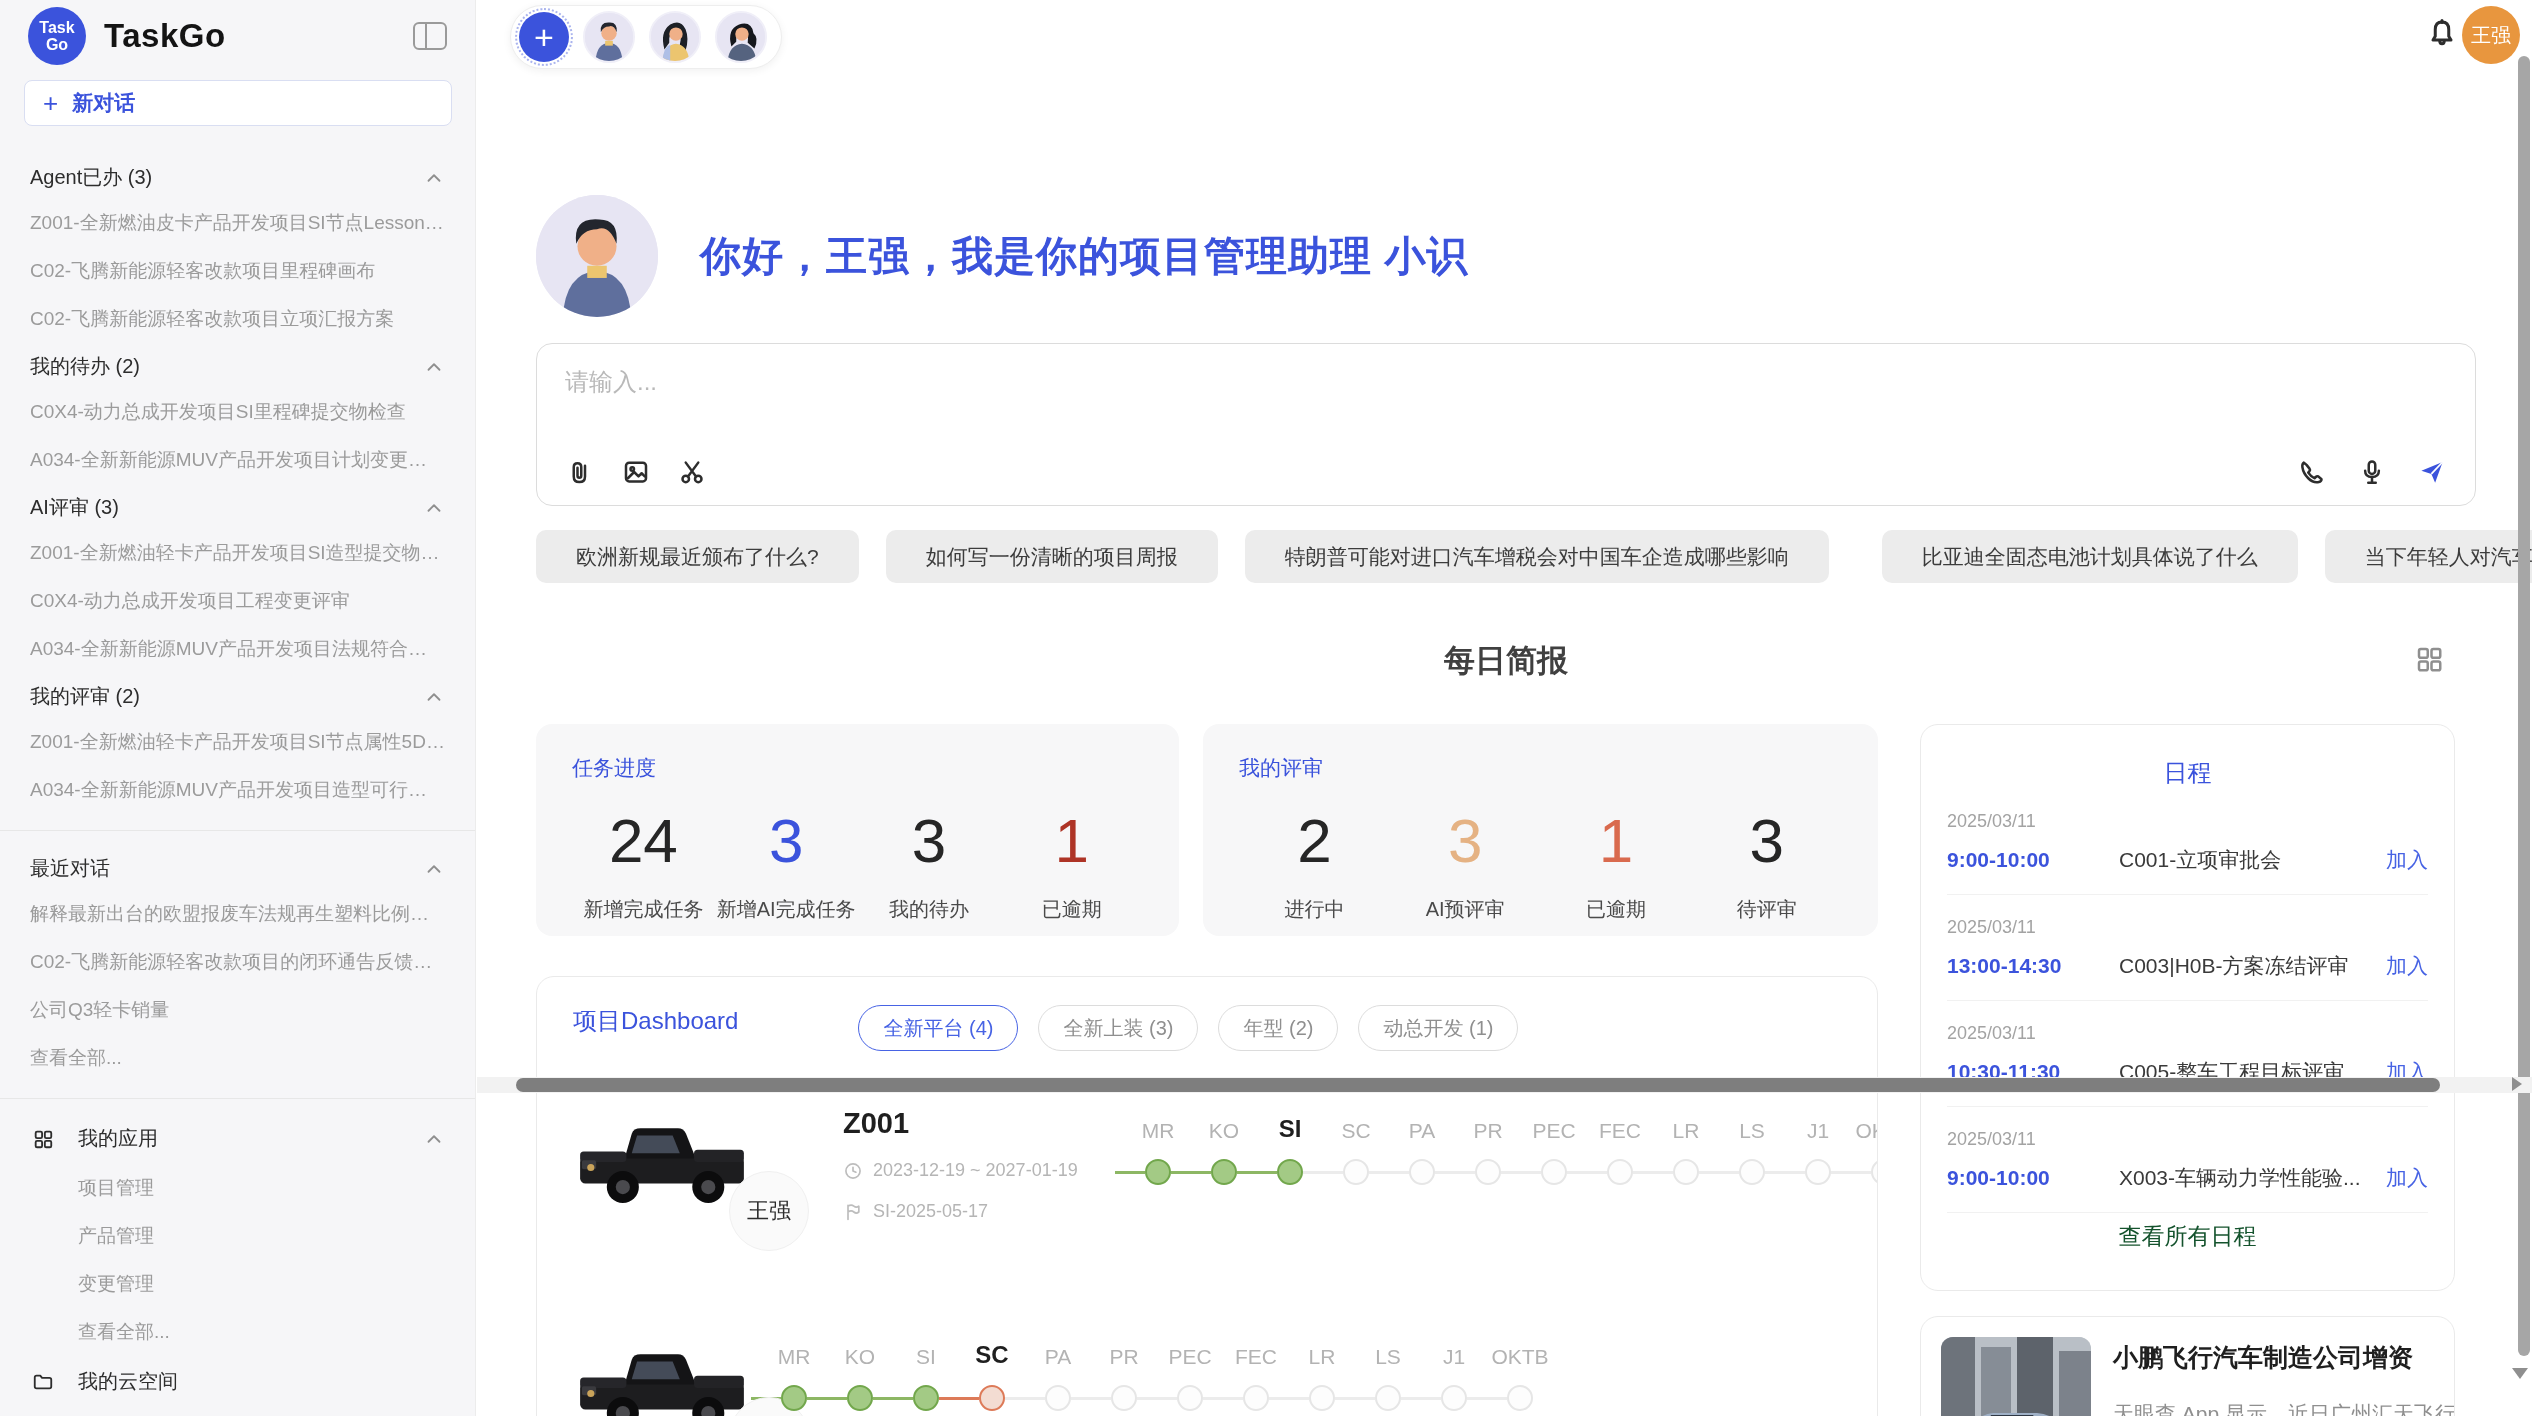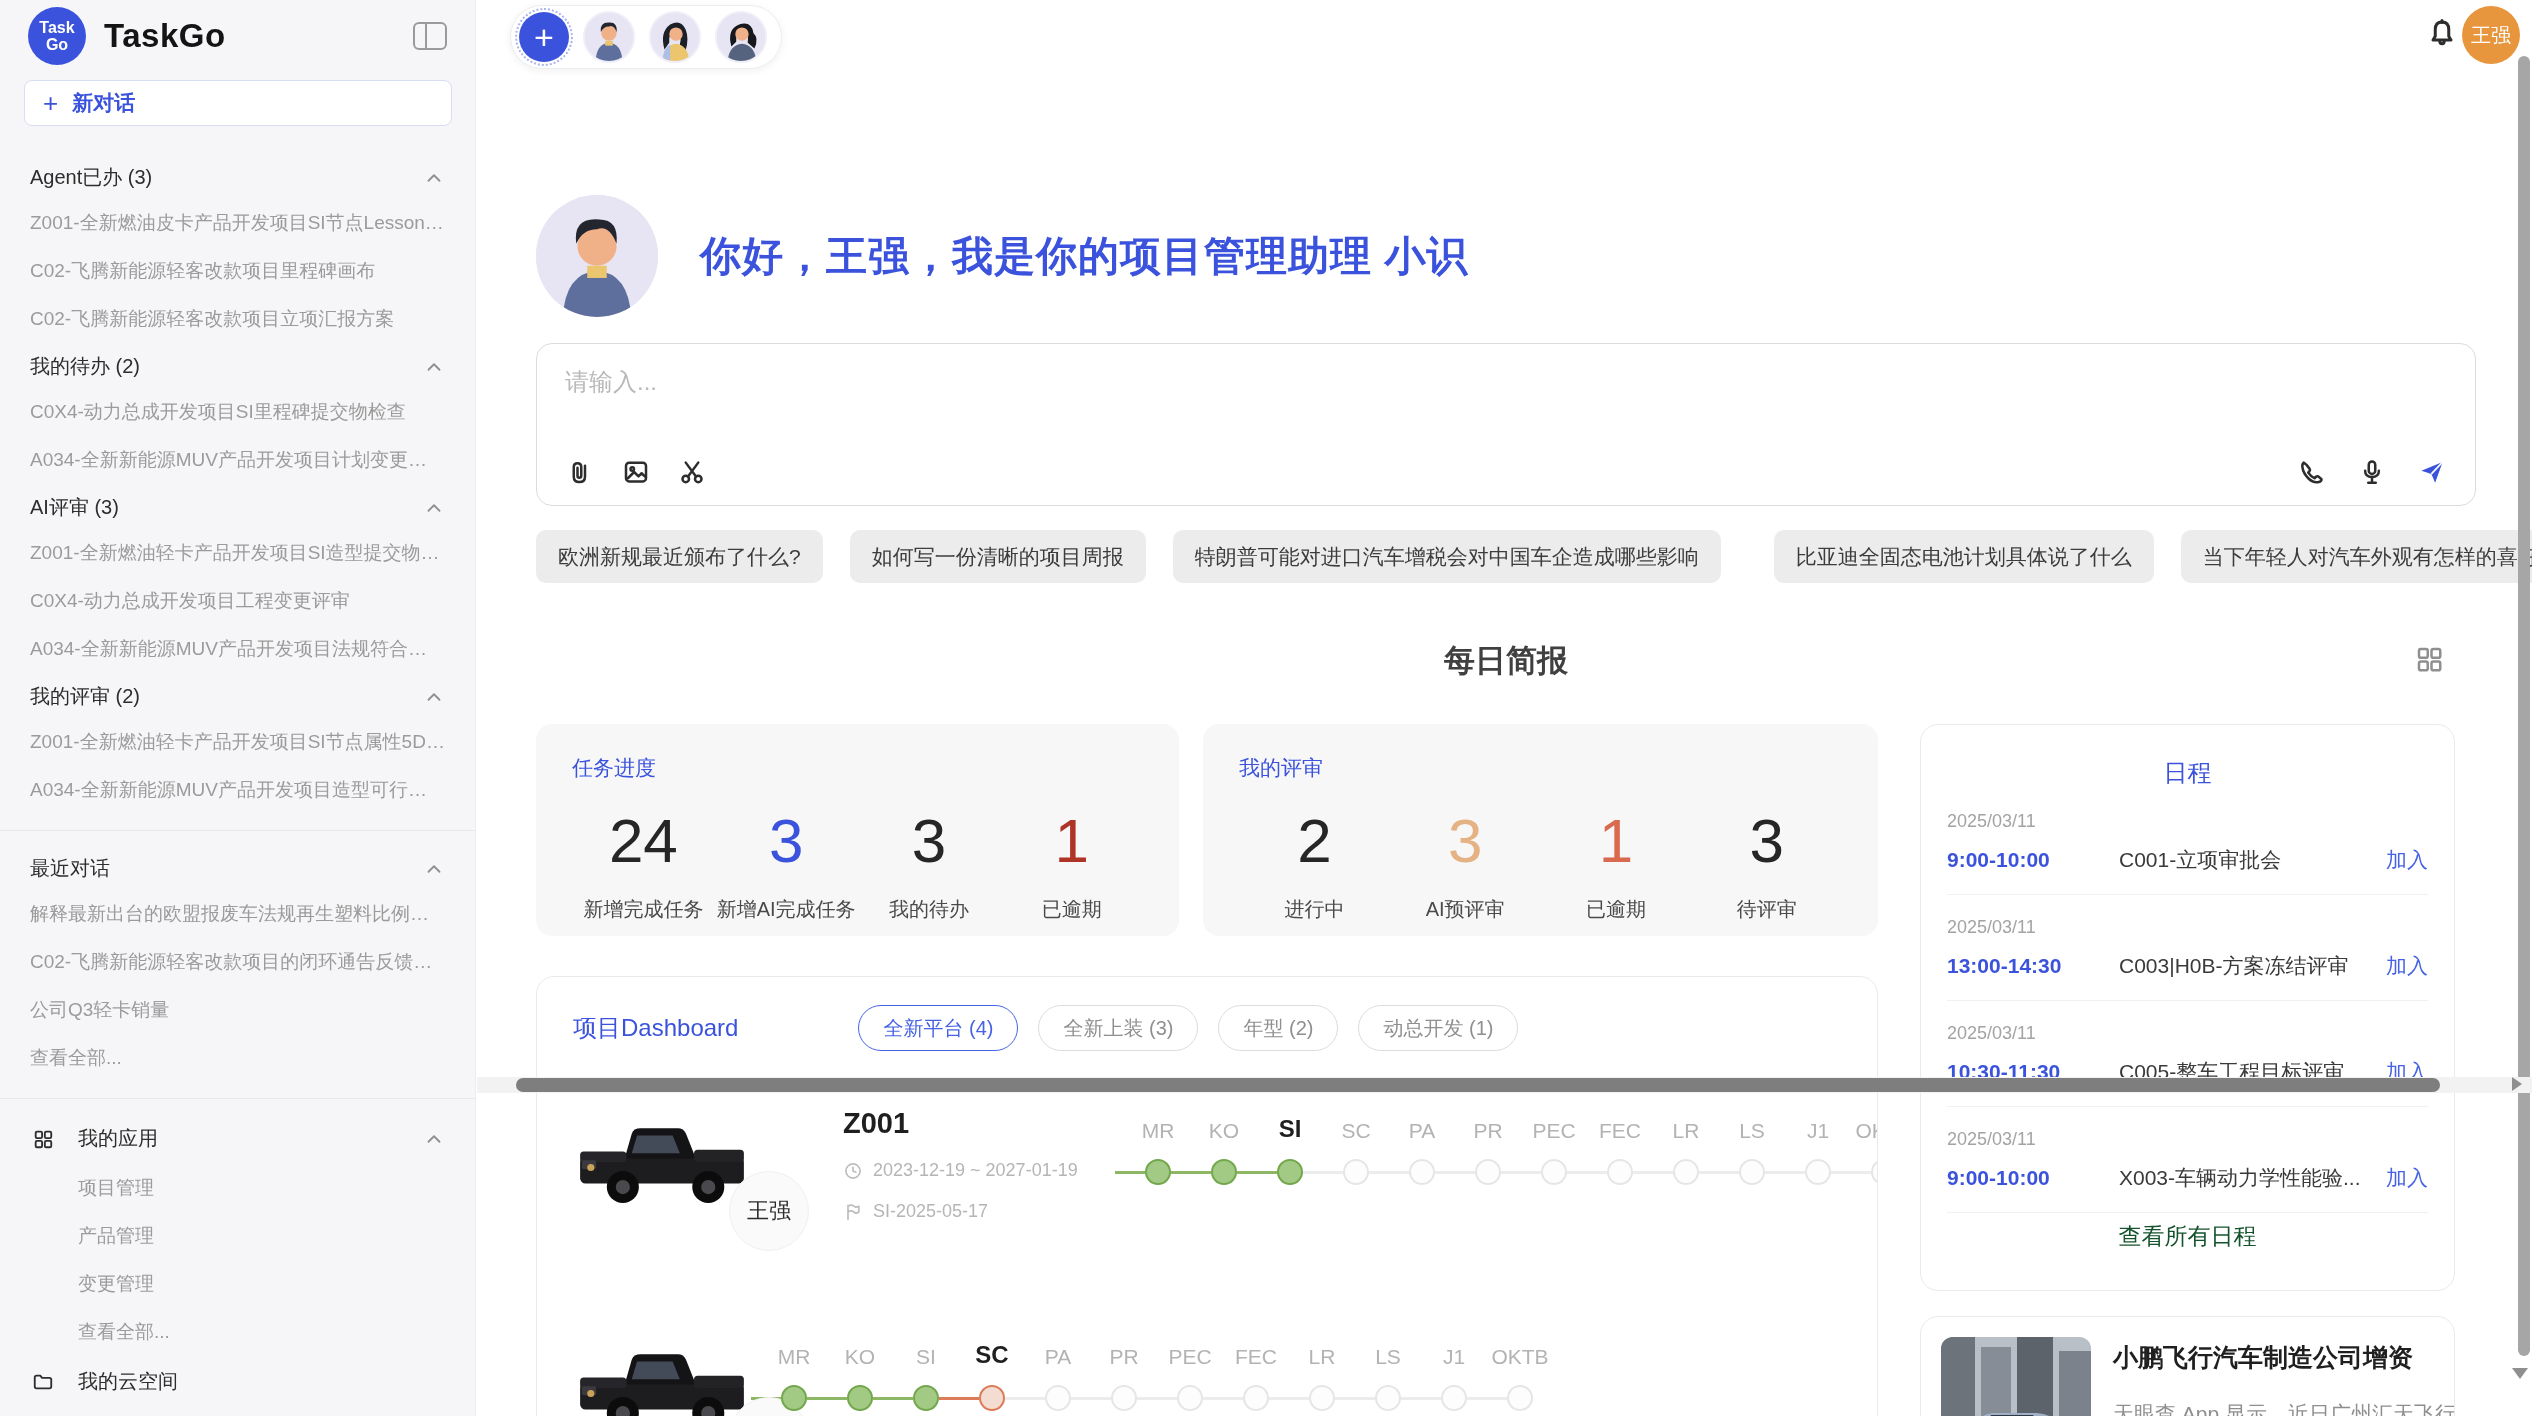--- a/index.html
+++ b/index.html
@@ -60,21 +60,21 @@
   .chat-input { border:none; outline:none; font-size:24px; color:#303030; width:100%;
     font-family:inherit; background:transparent; }
   .chat-input::placeholder { color:#b9b9b9; }
   .input-actions { margin-top:auto; display:flex; align-items:center; }
   .in-icon { width:30px; height:30px; margin-right:26px; cursor:pointer; }
   .right-icons { margin-left:auto; display:flex; align-items:center; gap:30px; }
   .right-icons .in-icon { margin-right:0; }
 
   .chips { display:flex; margin-top:24px; gap:27px; }
   .chip { height:53px; background:#ececec; border-radius:10px; display:flex; align-items:center;
-    padding:0 22px; font-size:21px; color:#3c3c3c; white-space:nowrap; cursor:pointer; }
+    padding:0 40px; font-size:21px; color:#3c3c3c; white-space:nowrap; cursor:pointer; }
   .chip-sp { margin-left:26px; }
 
   .brief-row { position:relative; margin-top:57px; height:46px; }
   .brief-title { text-align:center; font-size:31px; font-weight:700; color:#404040; }
   .brief-grid-icon { position:absolute; right:32px; top:4px; width:30px; height:30px; cursor:pointer; }
 
   .cards-row { display:flex; margin-top:38px; align-items:flex-start; }
   .left-col { width:1342px; }
   .stats-row { display:flex; gap:24px; }
   .stat-card { background:#f7f7f8; border-radius:16px; height:212px; padding:30px 36px; }
@@ -84,21 +84,21 @@
   .stat-items { display:flex; margin-top:22px; }
   .stat { flex:1; text-align:center; }
   .stat-num { font-size:62px; font-weight:500; line-height:74px; }
   .stat-sub { font-size:20px; color:#4a4a4a; margin-top:18px; }
   .c-dark { color:#262626; } .c-blue { color:#3b53dc; } .c-red { color:#ae3426; }
   .c-tan { color:#e5b283; } .c-salmon { color:#d96a4e; }
 
   
   .dash-card { margin-top:40px; width:1342px; height:520px; border:1px solid #eaeaea;
     border-radius:18px; background:#fff; padding:28px 0 0 0; overflow:hidden; }
-  .dash-head { display:flex; align-items:center; padding:0 36px; }
+  .dash-head { display:flex; padding:0 36px; }
   .dash-title { font-size:24px; color:#3b53dc; font-weight:500; }
   .dash-filters { display:flex; gap:20px; margin-left:120px; }
   .filter-chip { height:46px; border:1px solid #dcdcdc; border-radius:999px; background:#fff;
     display:flex; align-items:center; padding:0 24px; font-size:20px; color:#8f8f8f; cursor:pointer; white-space:nowrap; }
   .filter-chip.active { border:1.5px solid #4763e4; color:#4763e4; }
 
   .proj-row { display:flex; align-items:flex-start; padding:0 36px; margin-top:48px; position:relative; height:178px; }
   .truck-box { width:178px; height:128px; flex:none; }
   .owner-badge { position:absolute; left:192px; top:72px; width:80px; height:80px; border-radius:50%;
     background:#fafafa; border:1px solid #f0f0f0; display:flex; align-items:center; justify-content:center;

